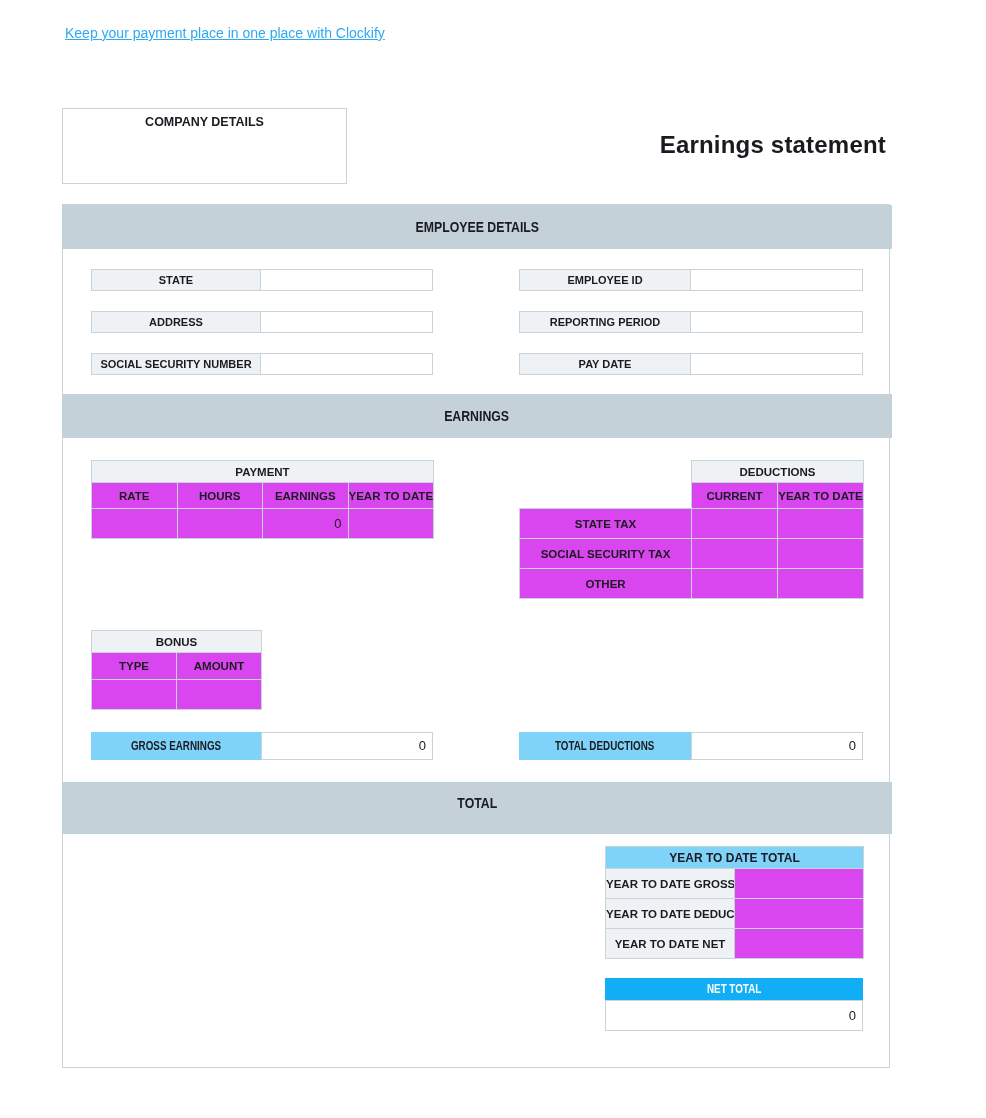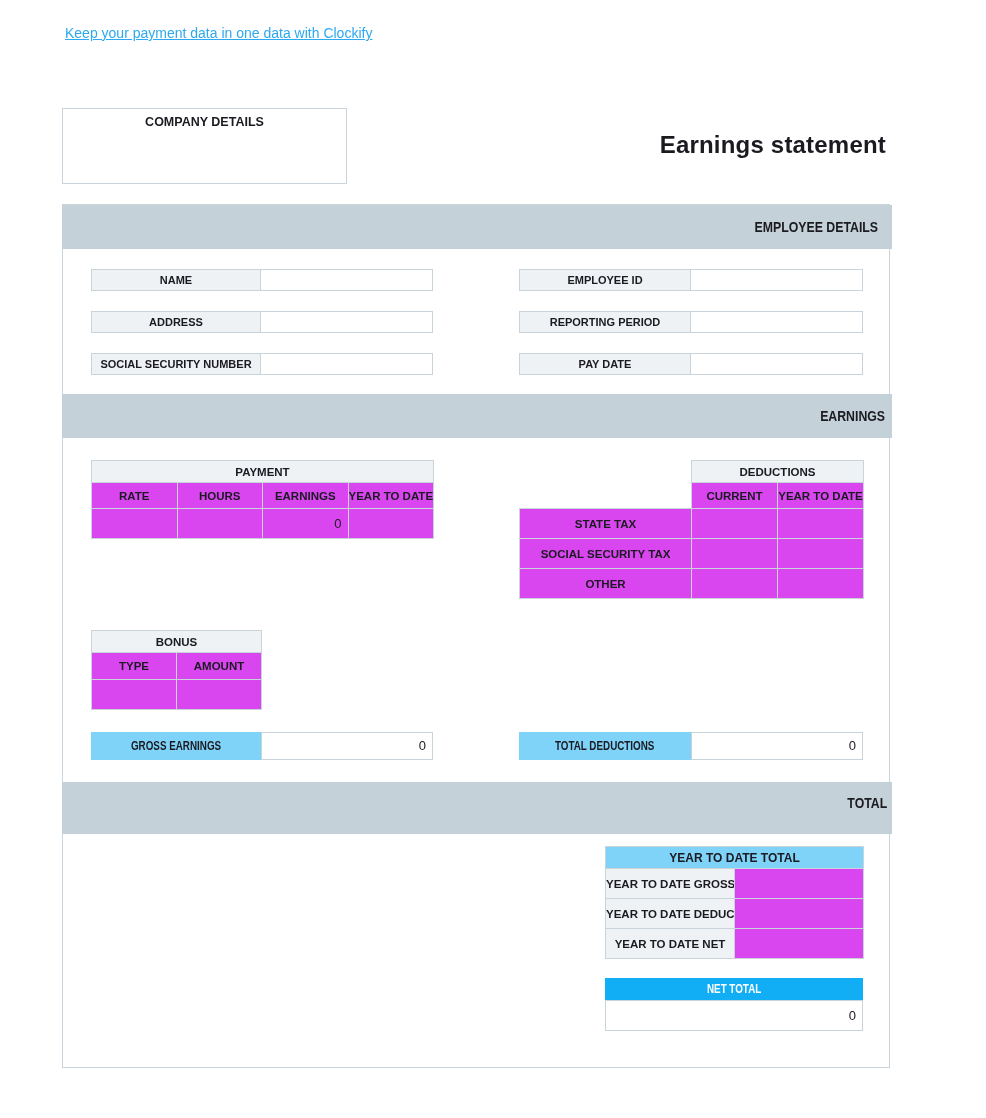--- a/index.html
+++ b/index.html
@@ -30,21 +30,21 @@
   .page-title{
     position:absolute;right:100px;top:131px;font-size:24px;font-weight:bold;
     letter-spacing:0.2px;
   }
   .statement{
     position:absolute;left:62px;top:204px;width:828px;height:864px;
     border:1px solid var(--border);background:#fff;
   }
   .sec-header{
     position:absolute;left:-1px;width:830px;background:var(--sec-bg);
-    text-align:right;font-weight:bold;font-size:15px;
+    text-align:center;font-weight:bold;font-size:15px;
   }
   .cond{display:inline-block;transform:scaleX(0.82);transform-origin:center;white-space:nowrap;}
   .fld-label{
     position:absolute;height:22px;background:var(--label-bg);
     border:1px solid var(--border);font-weight:bold;font-size:11px;
     text-align:center;line-height:20px;
   }
   .fld-value{
     position:absolute;height:22px;background:#fff;
     border:1px solid var(--border);border-left:none;
@@ -74,35 +74,35 @@
     font-weight:bold;font-size:12px;text-align:center;line-height:22px;
   }
   .net-value{
     position:absolute;height:31px;background:#fff;border:1px solid var(--border);
     text-align:right;font-size:13px;line-height:29px;padding-right:6px;
   }
 </style>
 </head>
 <body>
 
-<a class="top-link" href="#">Keep your payment data in one data with Clockify</a>
+<a class="top-link" href="#">Keep your payment place in one place with Clockify</a>
 
 <div class="company-box">
   <div class="title">COMPANY DETAILS</div>
 </div>
 
 <h1 class="page-title">Earnings statement</h1>
 
 <div class="statement">
 
   <div class="sec-header" style="top:0;height:44px;line-height:44px;">
     <span class="cond">EMPLOYEE DETAILS</span>
   </div>
 
-  <div class="fld-label" style="left:28px;top:64px;width:170px;">NAME</div>
+  <div class="fld-label" style="left:28px;top:64px;width:170px;">STATE</div>
   <div class="fld-value" style="left:198px;top:64px;width:172px;"></div>
 
   <div class="fld-label" style="left:28px;top:106px;width:170px;">ADDRESS</div>
   <div class="fld-value" style="left:198px;top:106px;width:172px;"></div>
 
   <div class="fld-label" style="left:28px;top:148px;width:170px;">SOCIAL SECURITY NUMBER</div>
   <div class="fld-value" style="left:198px;top:148px;width:172px;"></div>
 
   <div class="fld-label" style="left:456px;top:64px;width:172px;">EMPLOYEE ID</div>
   <div class="fld-value" style="left:628px;top:64px;width:172px;"></div>

